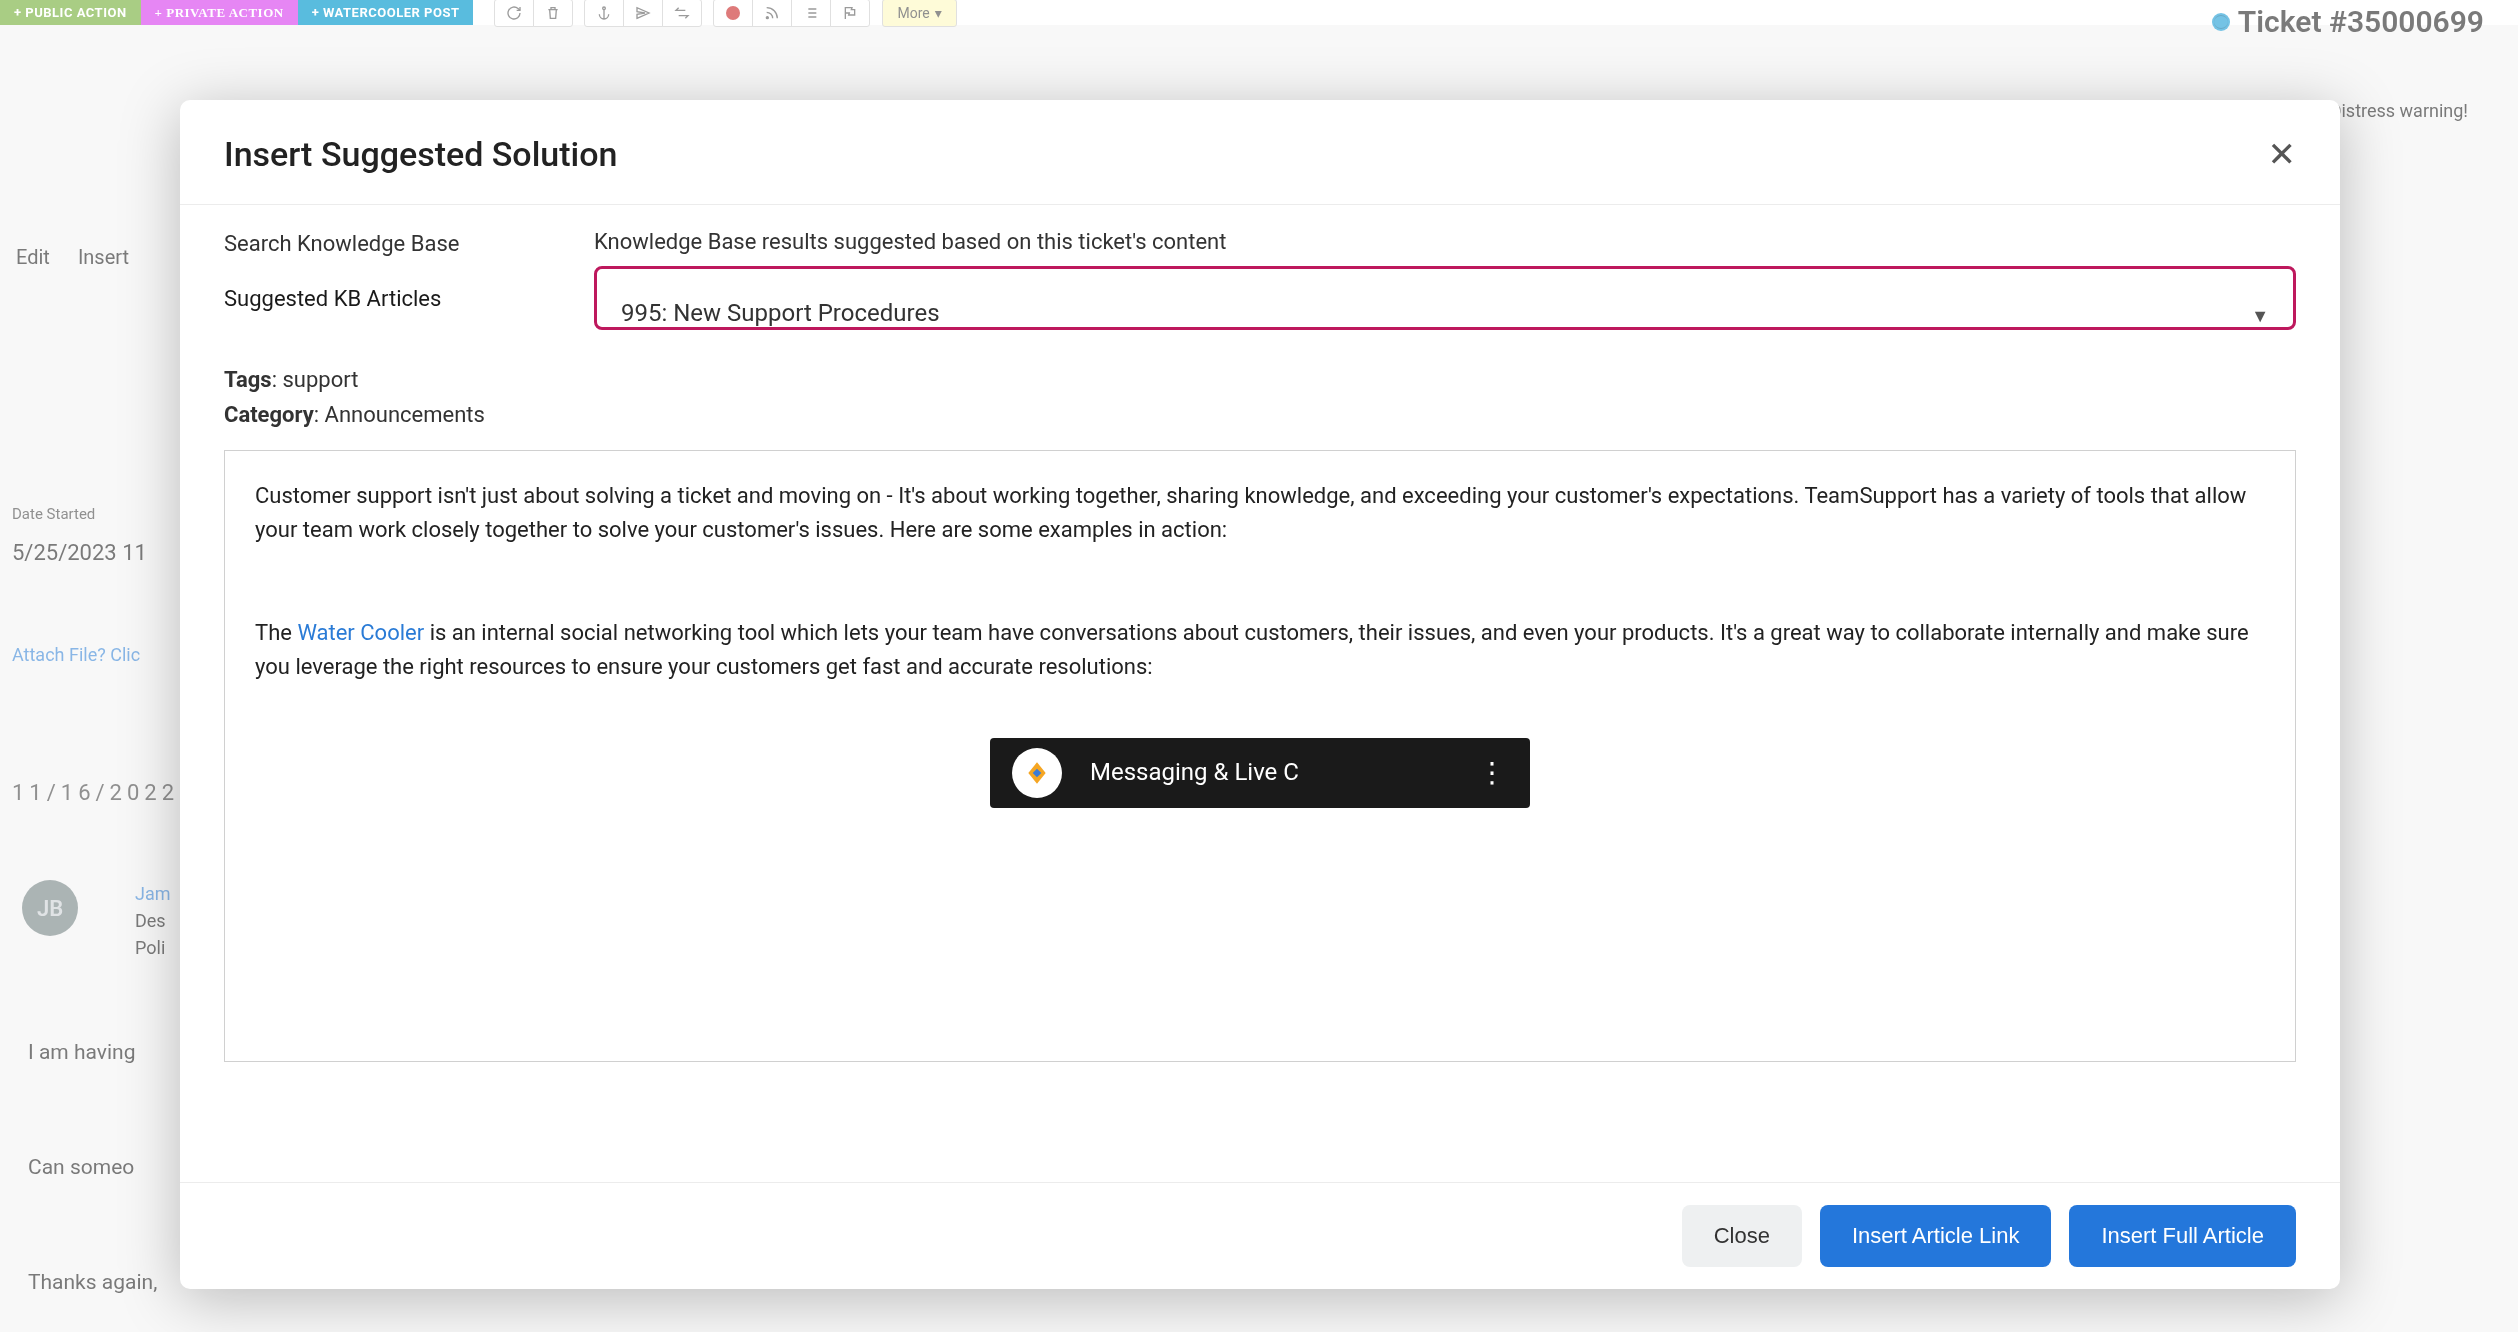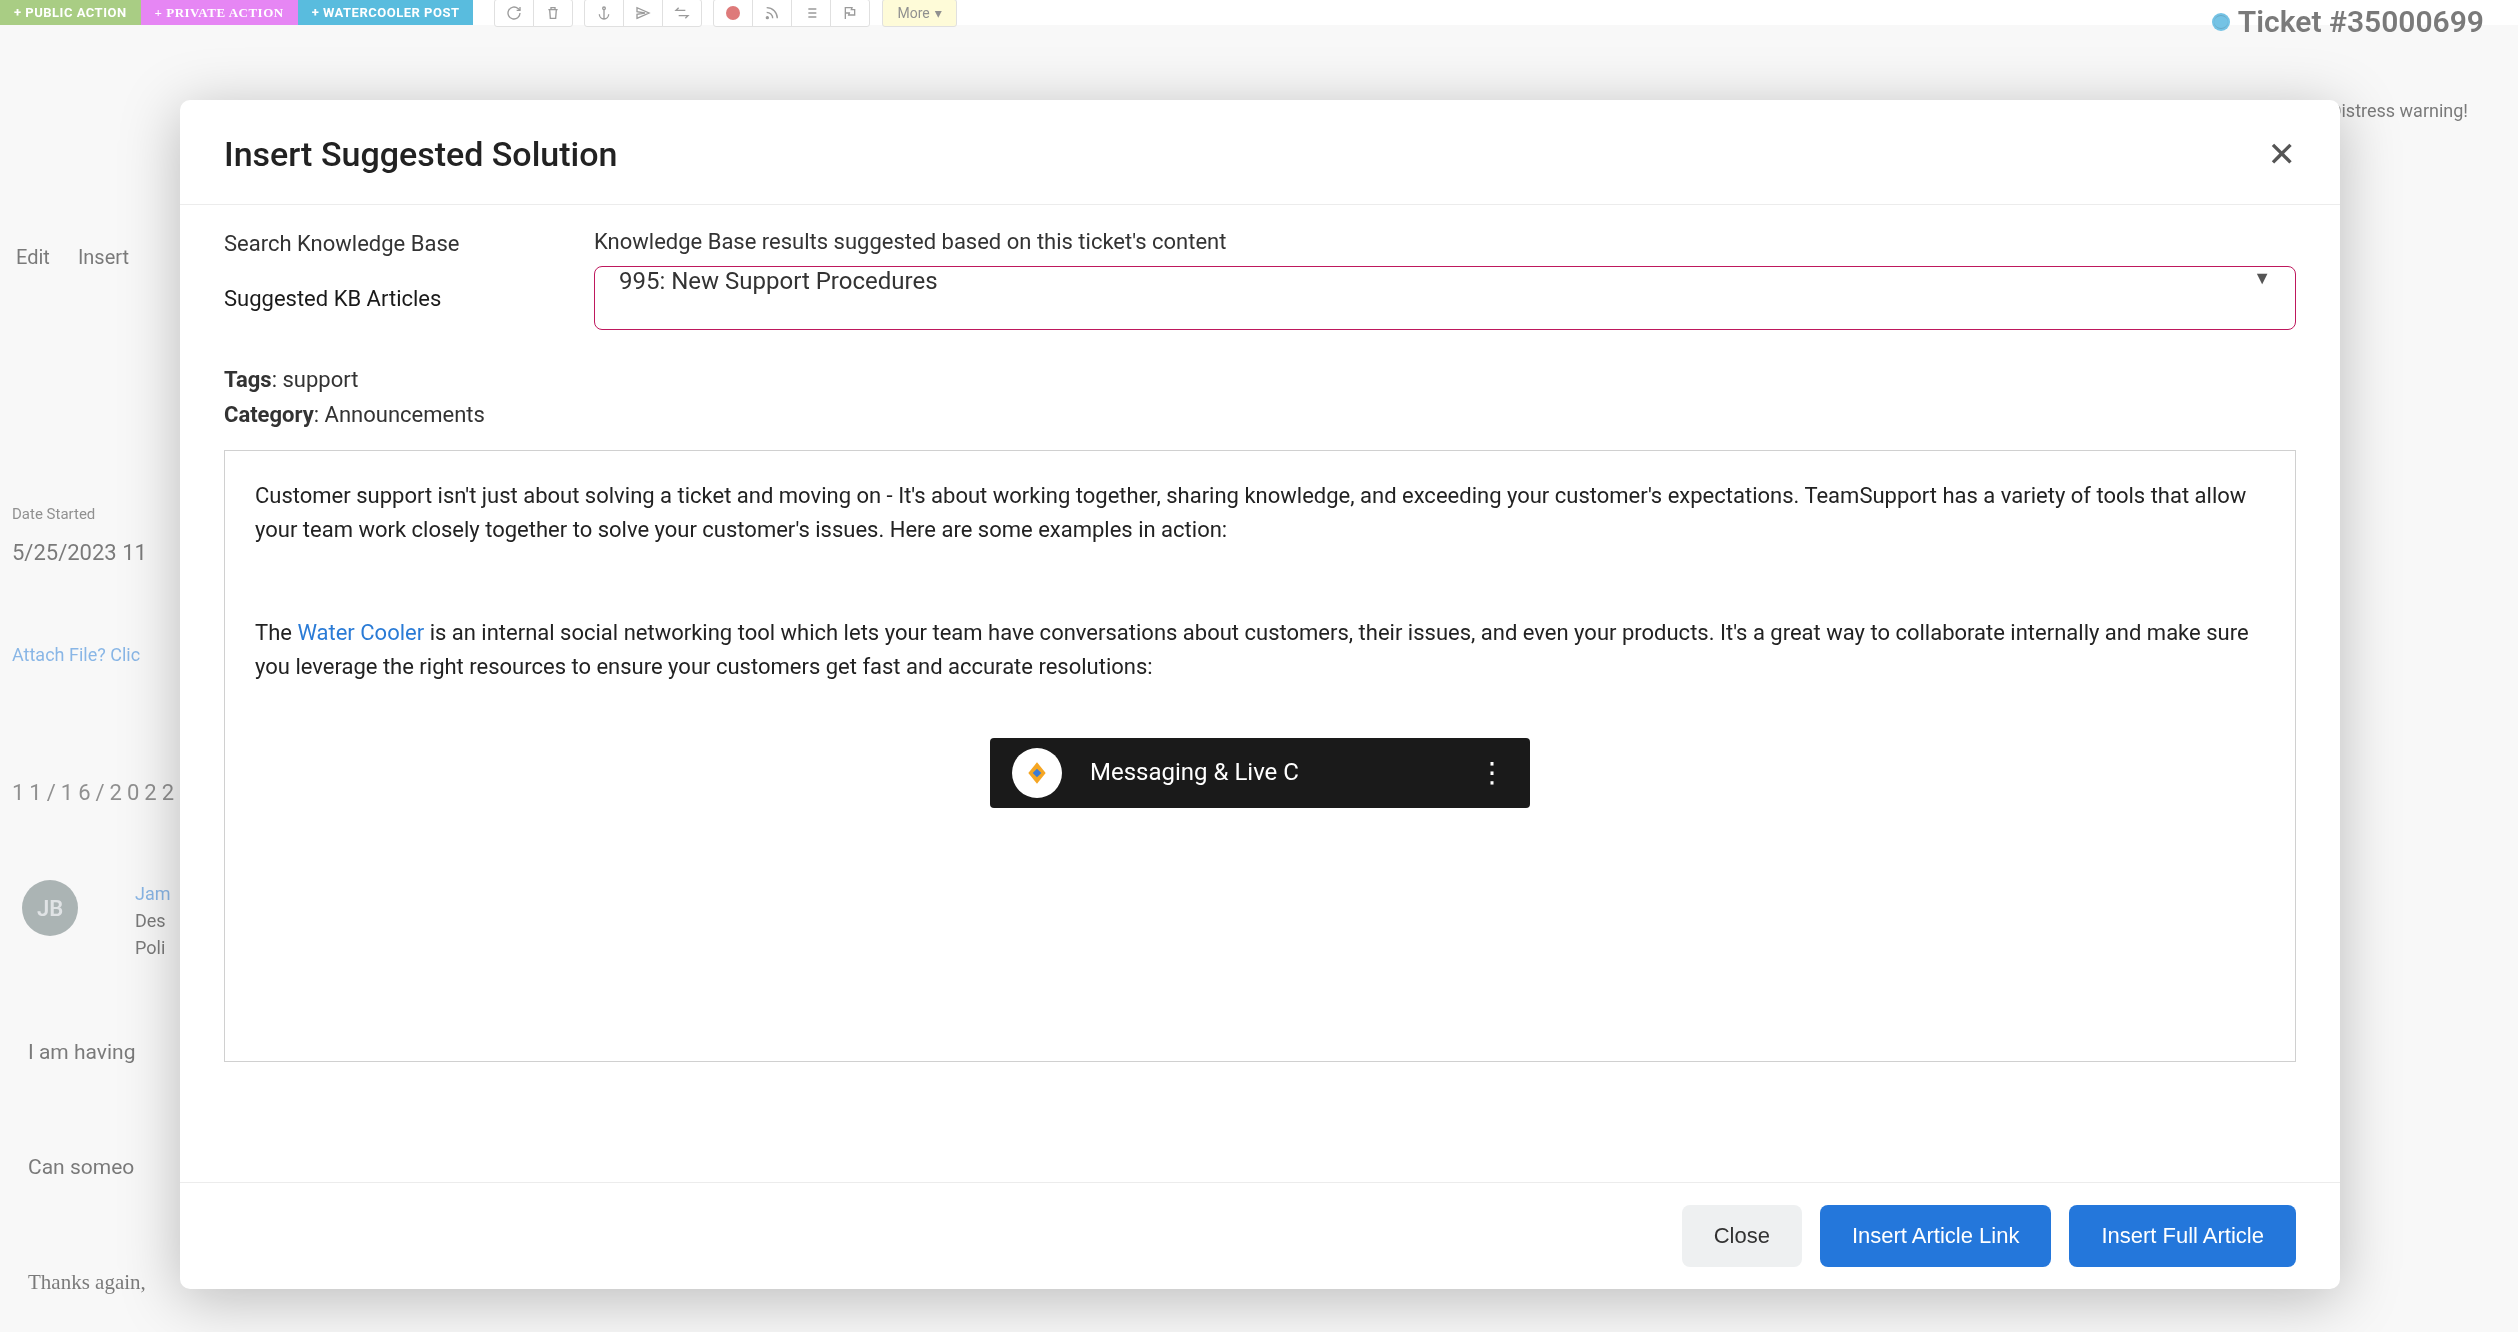--- a/index.html
+++ b/index.html
@@ -164,21 +164,21 @@
     .msg-lines {
       position: absolute;
       top: 880px;
       left: 135px;
       font-size: 18px;
       color: #333;
       line-height: 1.5;
     }
     .msg1 { position:absolute; top:1040px; left:28px; font-size:21px; color:#333;}
     .msg2 { position:absolute; top:1155px; left:28px; font-size:21px; color:#333;}
-    .msg3 { position:absolute; top:1270px; left:28px; font-size:21px; color:#333;font-family:Liberation Serif, serif;}
+    .msg3 { position:absolute; top:1270px; left:28px; font-size:21px; color:#333;}
 
     
     .overlay {
       position: absolute;
       inset: 0;
       background: rgba(255,255,255,0.35);
       z-index: 5;
     }
     .modal {
       position: absolute;
@@ -236,27 +236,27 @@
       flex: 1;
     }
     .kb-label {
       font-size: 22px;
       color: #333;
       margin-bottom: 12px;
     }
     .kb-select {
       width: 100%;
       height: 64px;
-      border: 1px solid #be185d;
+      border: 3px solid #be185d;
       border-radius: 8px;
       padding: 0 24px;
       font-size: 24px;
       color: #333;
       display: flex;
-      align-items: flex-start;
+      align-items: flex-end;
       justify-content: space-between;
       cursor: pointer;
     }
     .chevron {
       font-size: 18px;
       color: #555;
     }
     .meta {
       margin: 32px 44px 0;
       font-size: 22px;

